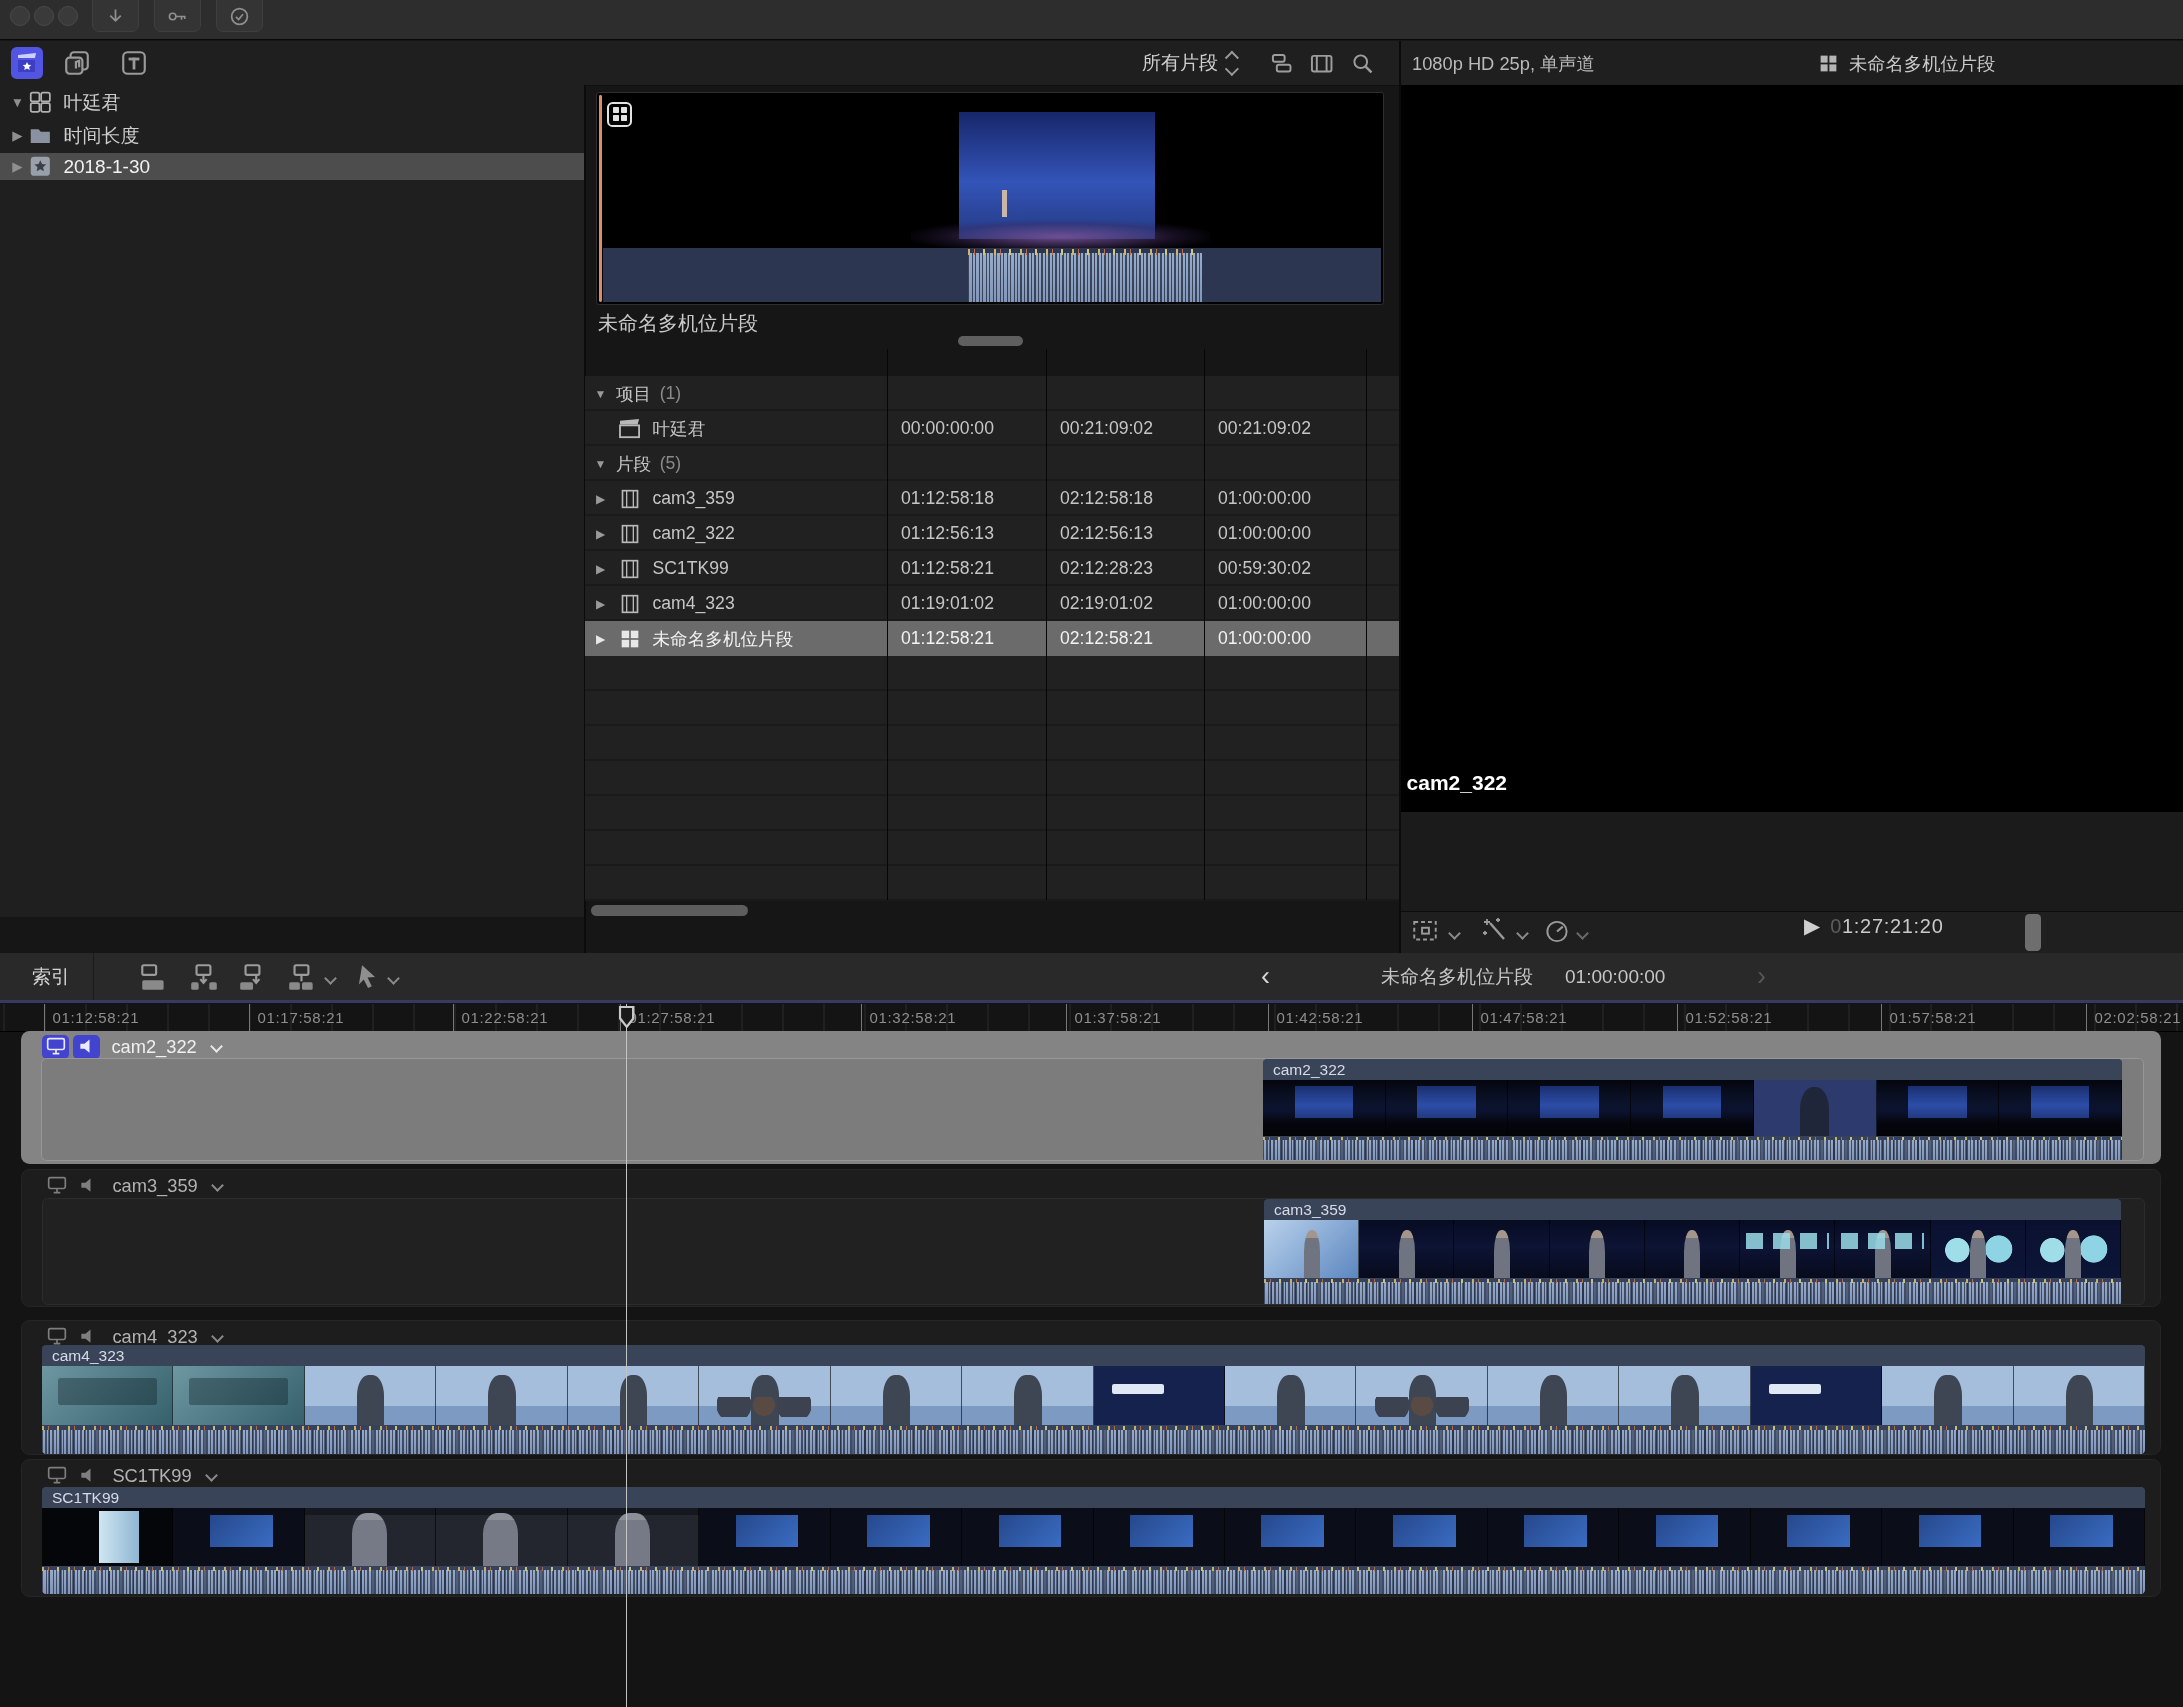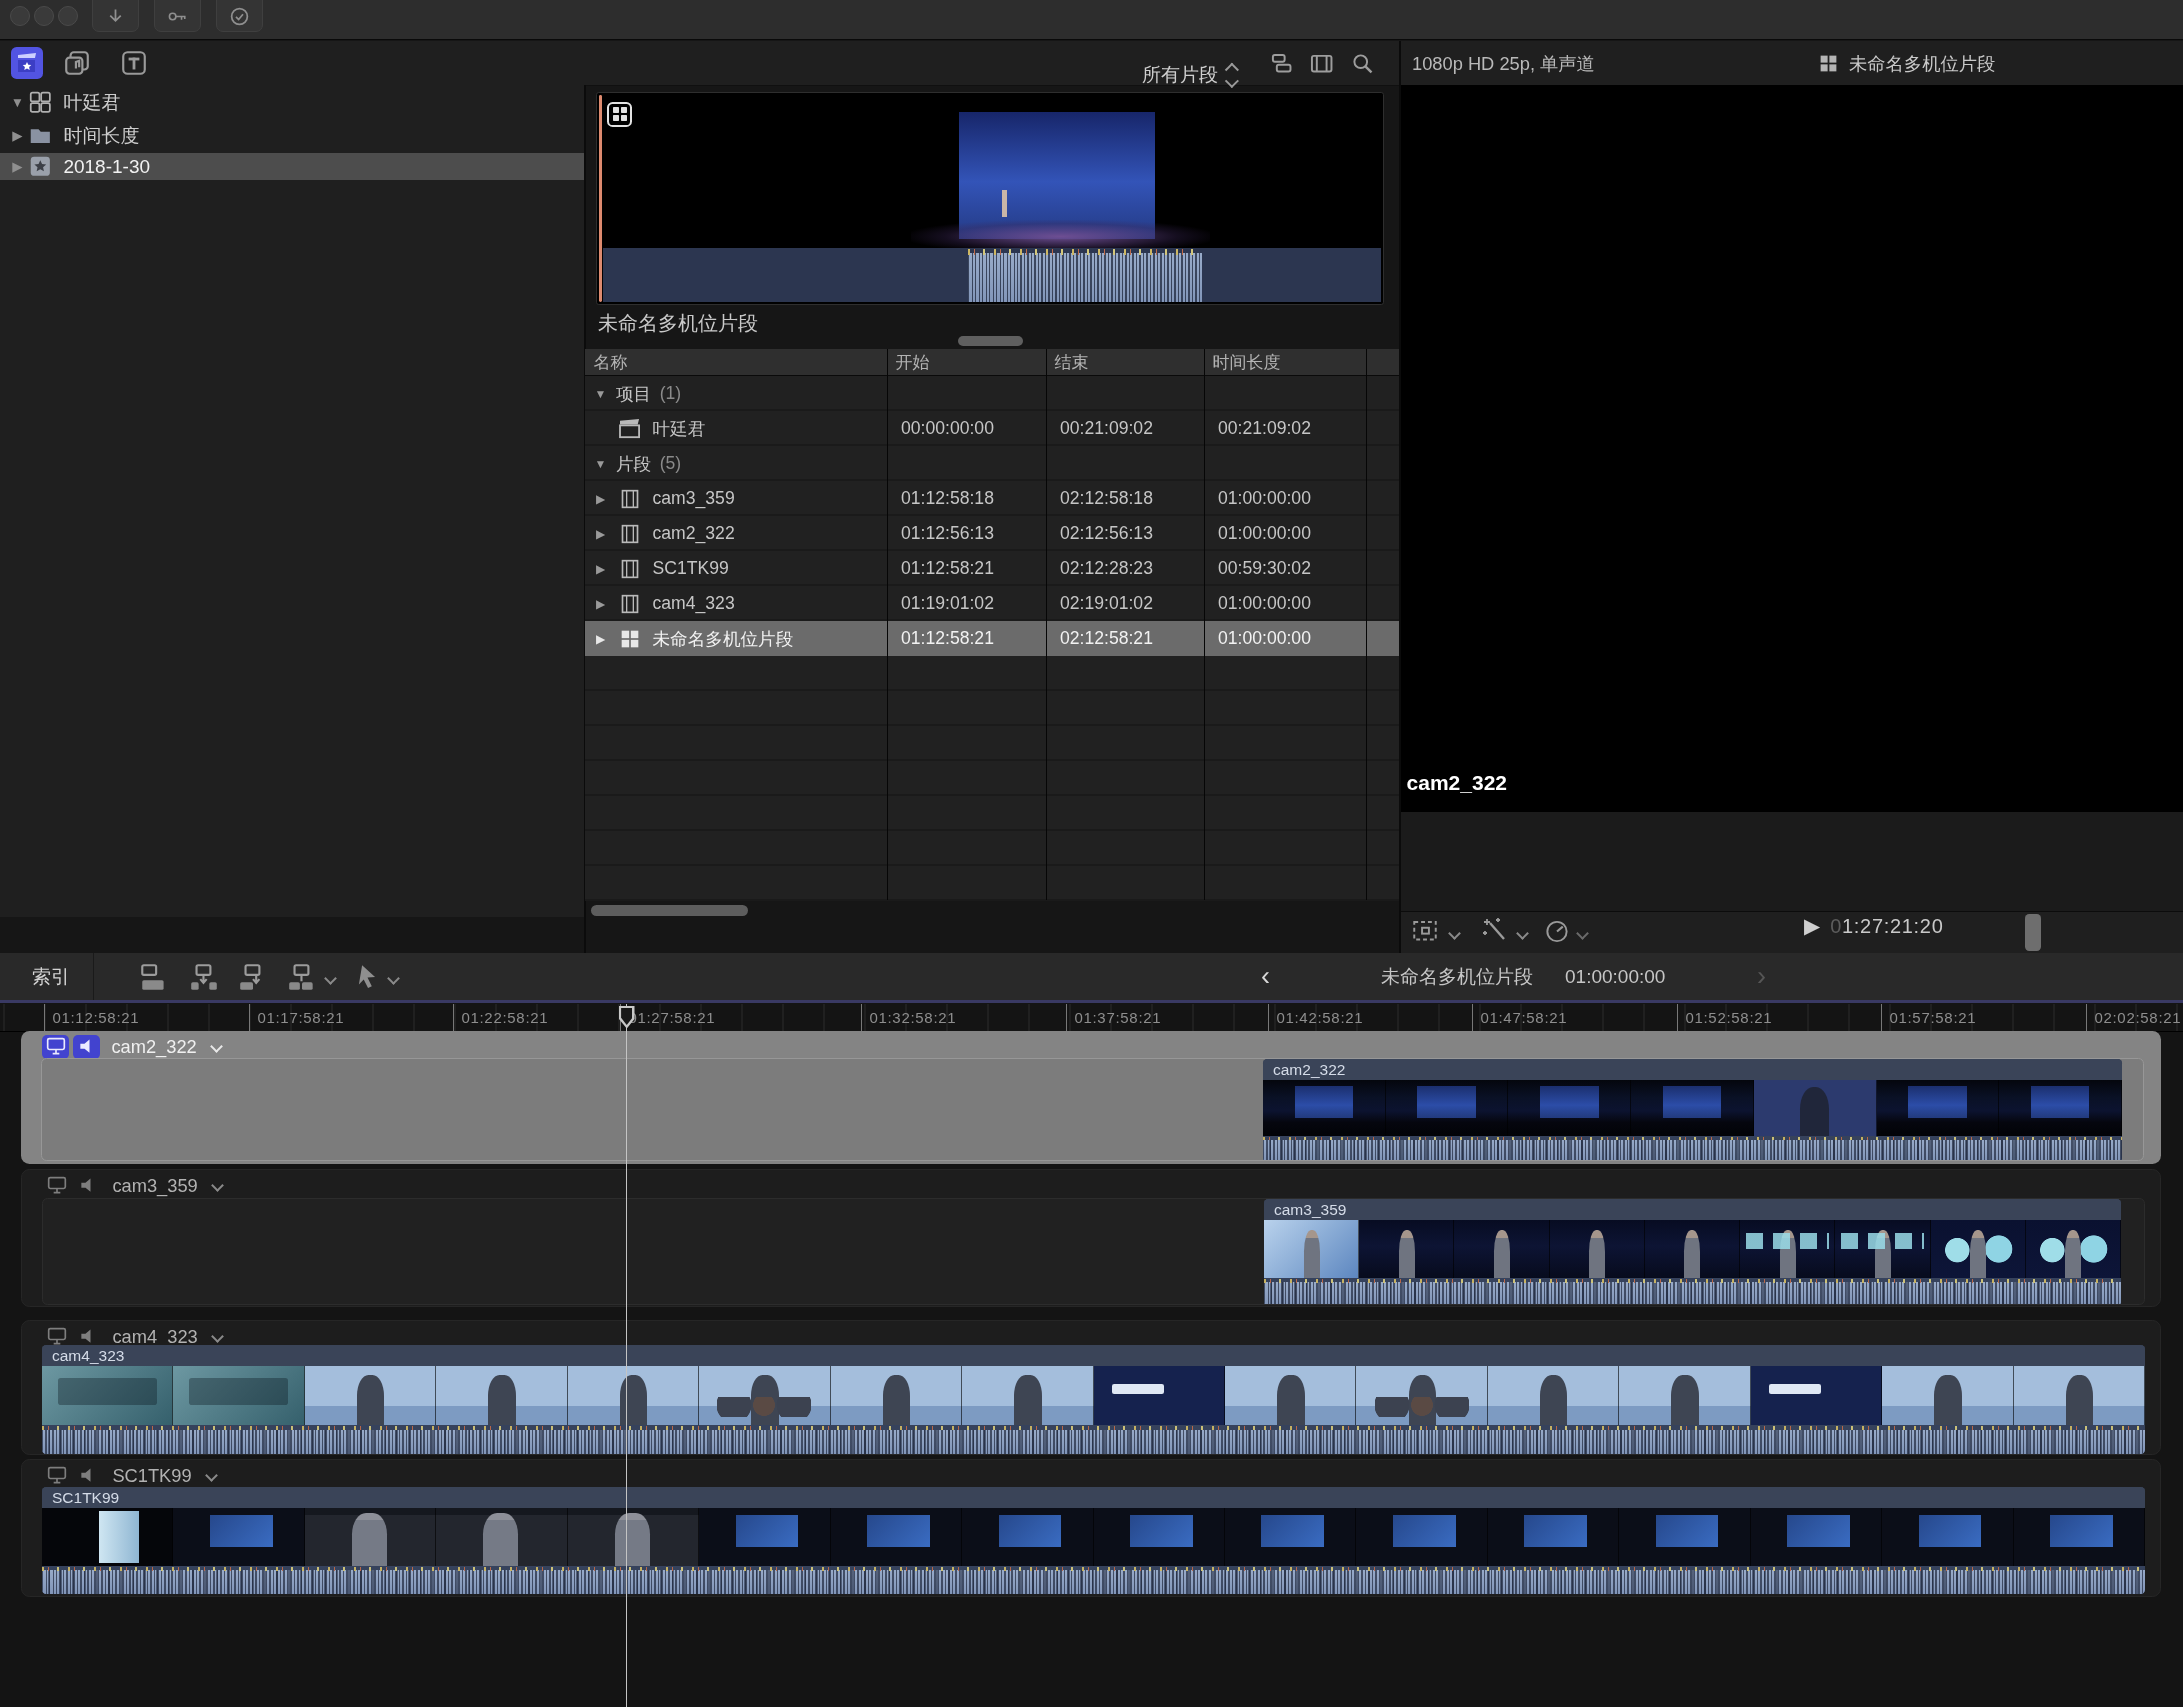--- a/index.html
+++ b/index.html
@@ -14,21 +14,21 @@
           background:#3a3a3a;border:1.4px solid #4a4a4a;box-sizing:border-box;}
   .tbbtn{position:absolute;top:-7px;height:39px;width:47px;border-radius:7px;
          background:#343434;border:0.7px solid #3f3f3f;box-sizing:border-box;
          display:flex;align-items:flex-end;justify-content:center;padding-bottom:4.2px;color:#8f8f8f;}
   .tbbtn svg{width:21px;height:21px;}
 
   
   .mediabar{left:0;top:41px;width:2183px;height:44px;background:#1f1f1f;border-bottom:0.7px solid #101010;}
   .mbicon{position:absolute;top:5.6px;width:32px;height:32px;display:flex;align-items:center;justify-content:center;}
   .clapper{background:#5254e2;border-radius:5.6px;}
-  .filter{position:absolute;left:1142px;top:0;height:44px;display:flex;align-items:center;gap:9px;color:#cfcfcf;font-size:19px;margin-top:12px;}
+  .filter{position:absolute;left:1142px;top:0;height:44px;display:flex;align-items:center;gap:9px;color:#cfcfcf;font-size:19px;}
   .updown{display:flex;flex-direction:column;gap:1.4px;}
   .updown i{width:7.8px;height:7.8px;border:solid #9a9a9a;border-width:0 2.1px 2.1px 0;display:block;}
   .updown i.u{transform:rotate(-135deg);}
   .updown i.d{transform:rotate(45deg);}
   .hicon{position:absolute;top:10px;color:#9d9d9d;}
   .viewerhead{position:absolute;left:1412px;top:0;height:44px;display:flex;align-items:center;color:#b9b9b9;font-size:18.3px;}
   .viewertitle{position:absolute;left:1818px;top:0;height:44px;display:flex;align-items:center;gap:10px;color:#c9c9c9;font-size:18.3px;}
 
   
   .vdiv1{left:584px;top:85px;width:2.1px;height:869px;background:#0b0b0b;}
@@ -322,27 +322,20 @@
     <span class="pv-fig"></span>
     <span class="pv-wave">
       <span class="pv-wavecore"></span>
         <span class="pv-peaks"></span>
     </span>
   </div>
   <div class="abs pvlabel">未命名多机位片段</div>
   <div class="abs pvhandle"></div>
 
   <div class="abs list">
-    <div class="lhead">
-      <span>名称</span>
-      <span>开始</span>
-      <span>结束</span>
-      <span>时间长度</span>
-      <span></span>
-    </div>
     <div class="lbody">
       <div class="lrow">
         <span class="namecell">
             <span class="disc down">▼</span>
           <span>项目</span>
           <span class="cnt">(1)</span>
           </span>
         <span></span>
           <span></span>
           <span></span>

